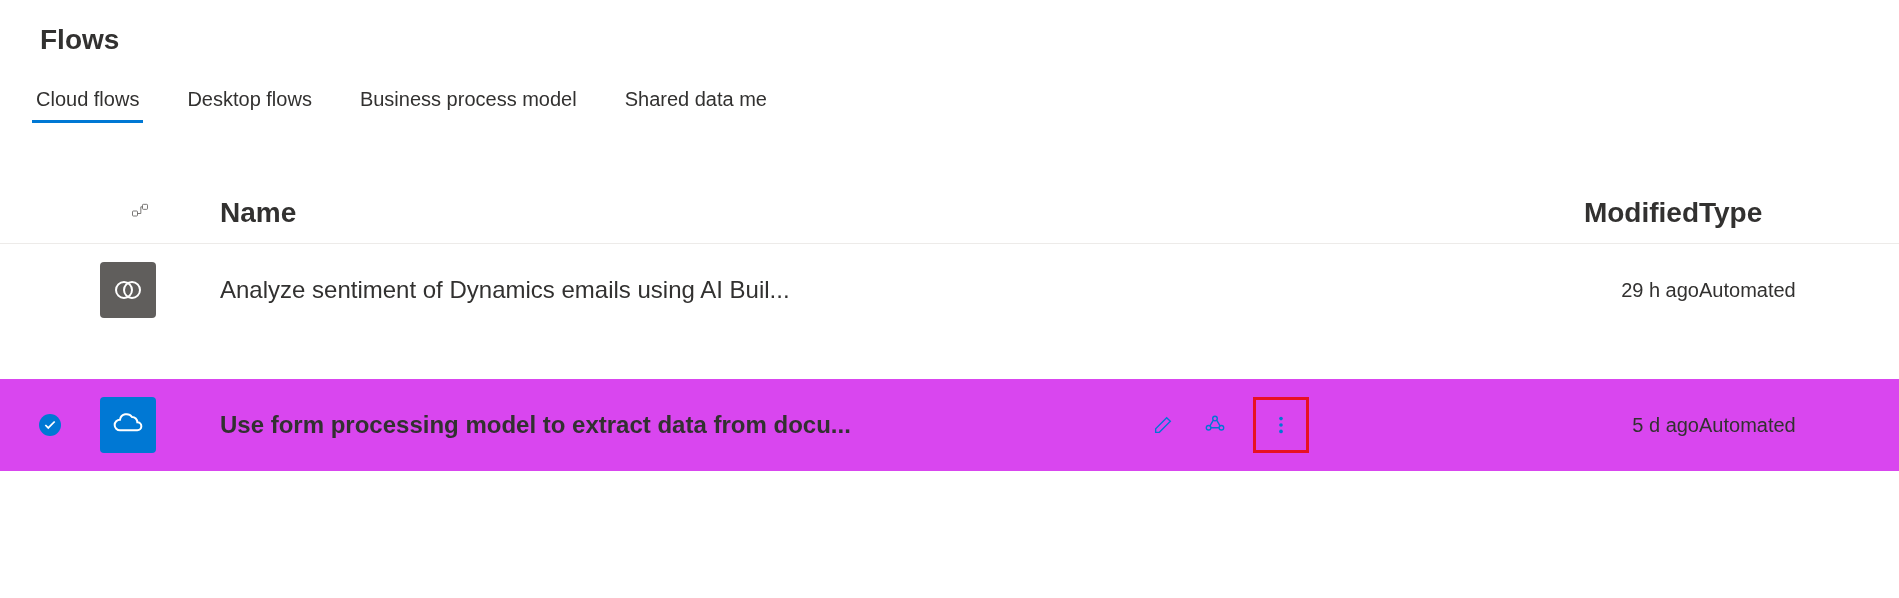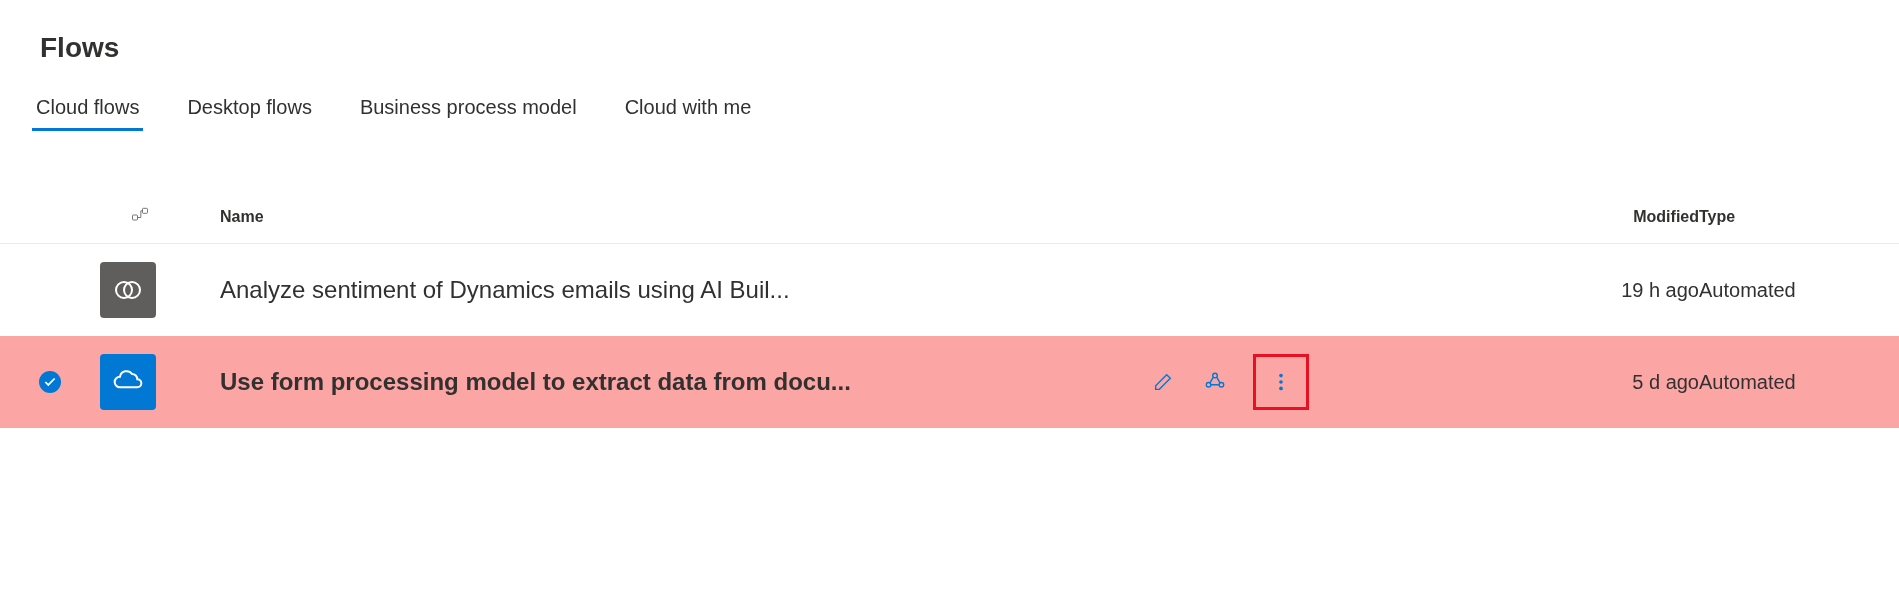--- a/index.html
+++ b/index.html
@@ -11,21 +11,20 @@
       font-family: 'Segoe UI', Tahoma, Geneva, Verdana, sans-serif;
       background: #ffffff;
       color: #323130;
       width: 1899px;
     }
     .page-title {
       font-size: 28px;
       font-weight: 600;
       padding: 24px 0 16px 40px;
       color: #323130;
-      margin-top: 8px;
     }
     .tabs {
       display: flex;
       gap: 40px;
       padding: 8px 0 0 32px;
       border-bottom: none;
     }
     .tab {
       font-size: 20px;
       color: #323130;
@@ -55,37 +54,38 @@
       padding: 14px 0;
       border-bottom: 1px solid #edebe9;
     }
     .col-select { width: 100px; text-align: center; }
     .col-icon { width: 80px; text-align: center; }
     .col-name { flex: 1; padding-left: 40px; }
     .col-actions { width: 180px; display: flex; align-items: center; gap: 24px; }
     .col-modified { width: 370px; text-align: right; }
     .col-type { width: 200px; }
     .header-label {
-      font-size: 16px;
+      font-size: 28px;
       font-weight: 600;
       color: #323130;
     }
     .header-icon svg {
       width: 20px;
       height: 20px;
       stroke: #605e5c;
       fill: none;
     }
     .table-row {
       display: flex;
       align-items: center;
       padding: 18px 0;
     }
     .table-row.selected {
-      background: #fca5a5;
+      background: #d946ef;
+      margin-top: 43px;
     }
     .row-checkbox {
       width: 22px;
       height: 22px;
       border-radius: 50%;
       display: inline-flex;
       align-items: center;
       justify-content: center;
     }
     .row-checkbox.checked {
@@ -156,21 +156,21 @@
   </style>
 </head>
 <body>
 
 <h1 class="page-title">Flows</h1>
 
 <div class="tabs">
   <div class="tab active">Cloud flows</div>
   <div class="tab">Desktop flows</div>
   <div class="tab">Business process model</div>
-  <div class="tab">Cloud with me</div>
+  <div class="tab">Shared data me</div>
 </div>
 
 <div class="table">
   <div class="table-header">
     <div class="col-select"></div>
     <div class="col-icon header-icon">
       <svg viewBox="0 0 24 24">
           <rect x="3" y="12" width="6" height="6" rx="1"></rect>
           <rect x="15" y="4" width="6" height="6" rx="1"></rect>
           <path d="M9 15 L13 15 L13 7 L15 7"></path>
@@ -192,21 +192,21 @@
             <circle cx="9" cy="12" r="6"></circle>
             <circle cx="15" cy="12" r="6"></circle>
           </svg>
       </div>
     </div>
     <div class="col-name">
       <span class="flow-name">Analyze sentiment of Dynamics emails using AI Buil...</span>
     </div>
     <div class="col-actions"></div>
     <div class="col-modified">
-      <span class="cell-text">19 h ago</span>
+      <span class="cell-text">29 h ago</span>
     </div>
     <div class="col-type">
       <span class="cell-text">Automated</span>
     </div>
   </div>
 
   <div class="table-row selected">
     <div class="col-select">
       <span class="row-checkbox checked">
         <svg viewBox="0 0 24 24">

